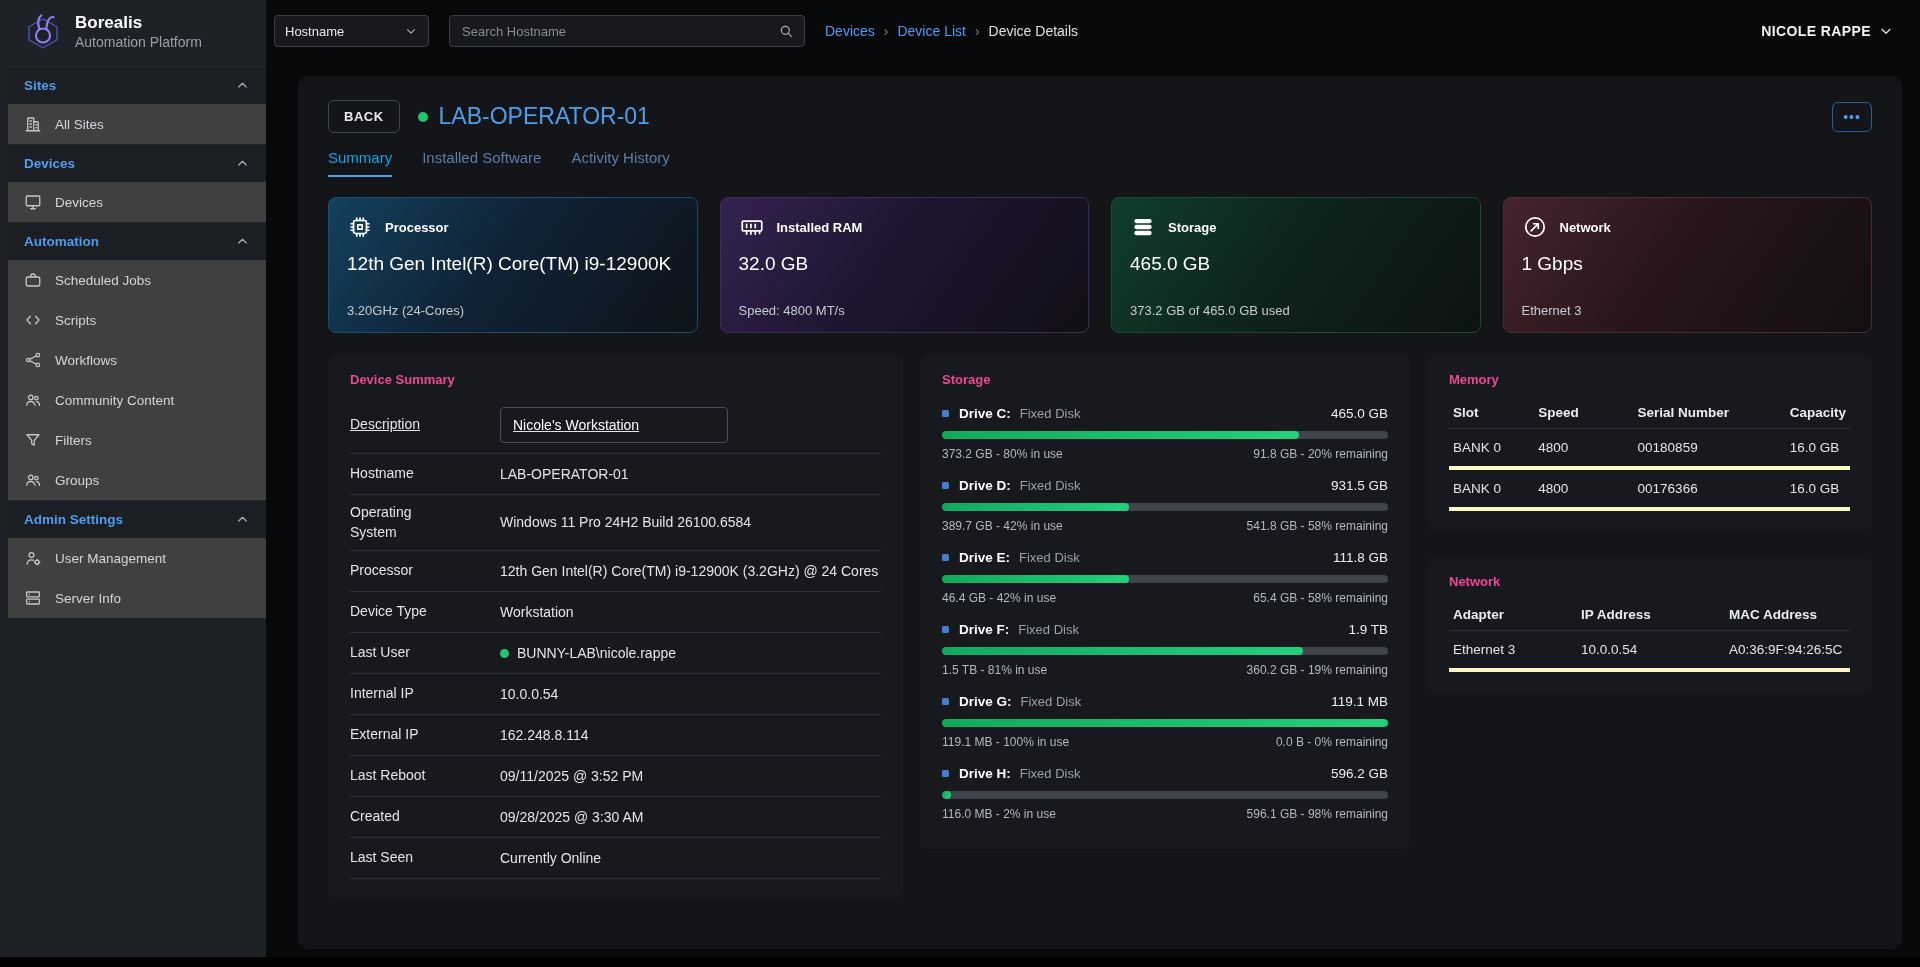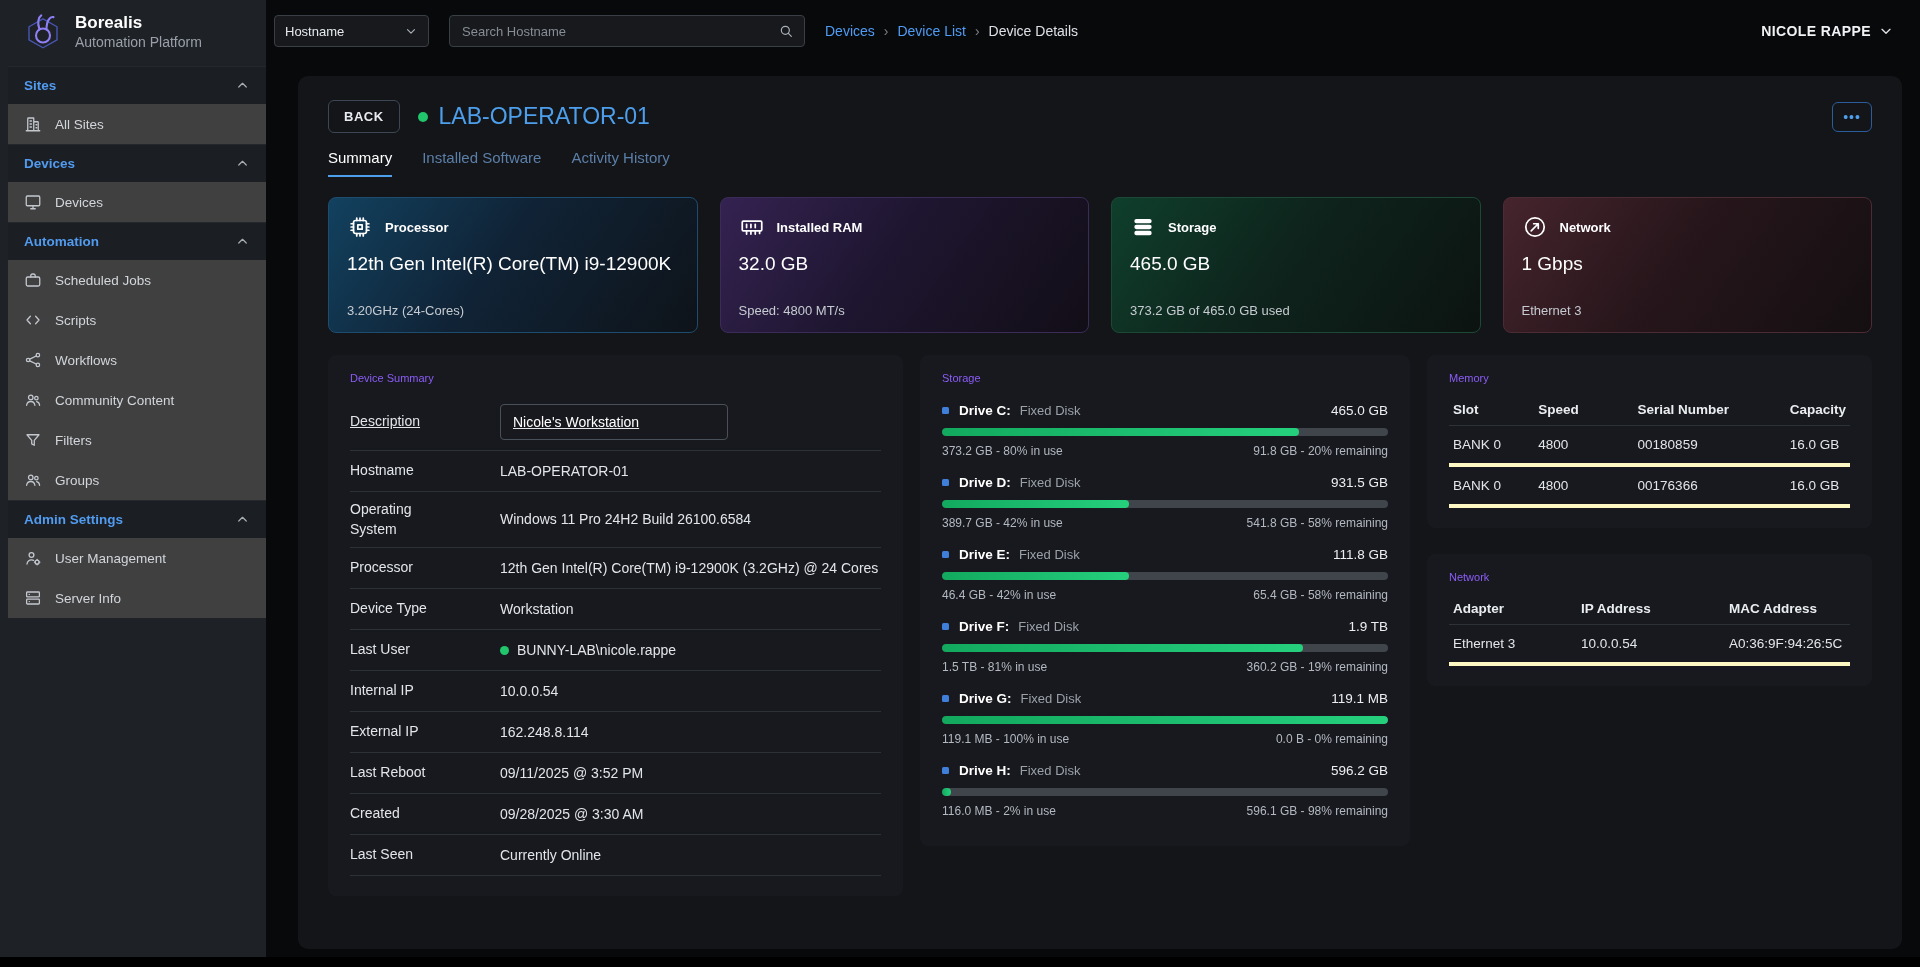--- a/index.html
+++ b/index.html
@@ -58,40 +58,40 @@
     color:#e8ebef; font-size:13px; font-weight:700; letter-spacing:0.5px; cursor:pointer; font-family:inherit; }
   .title-wrap { display:flex; align-items:center; gap:11px; }
   .online-dot { width:10px; height:10px; border-radius:50%; background:#21c56b; }
   .dev-title { color:#4d9fec; font-size:23px; font-weight:400; }
   .more-btn { margin-left:auto; width:40px; height:30px; border:1px solid #2c5d9b; border-radius:6px;
     background:transparent; color:#4d9fec; font-size:14px; letter-spacing:1px; line-height:1;
     cursor:pointer; font-family:inherit; }
 
   .tabs { display:flex; gap:30px; margin-top:16px; }
   .tab { font-size:15px; padding-bottom:9px; color:#5c7fa8; cursor:pointer; border-bottom:2px solid transparent; }
-  .tab.active { color:#ffffff; border-bottom-color:#4d9fec; }
+  .tab.active { color:#0ea5e9; border-bottom-color:#4d9fec; }
 
   
   .stats { display:grid; grid-template-columns:repeat(4,1fr); gap:22px; margin-top:20px; }
   .stat-card { border-radius:8px; border:1px solid; padding:16px 18px 14px; height:136px;
     box-sizing:border-box; display:flex; flex-direction:column; }
   .stat-head { display:flex; align-items:center; gap:12px; color:#ffffff; font-size:13px; font-weight:700; }
   .stat-head svg { width:26px; height:26px; stroke:#ffffff; fill:none; stroke-width:1.6; stroke-linecap:round; stroke-linejoin:round; }
   .stat-head svg.filled { fill:#ffffff; stroke:none; }
   .stat-value { margin-top:13px; font-size:19px; color:#ffffff; white-space:nowrap; }
   .stat-sub { margin-top:auto; font-size:13px; color:#c6cbd1; }
   .card-processor { background:linear-gradient(125deg,#12415f 0%,#102336 45%,#0e1319 100%); border-color:#1d4c6e; }
   .card-ram { background:linear-gradient(125deg,#342251 0%,#1e1630 45%,#120e17 100%); border-color:#3c2b58; }
   .card-storage { background:linear-gradient(125deg,#0f3f2c 0%,#0e241c 45%,#0c1310 100%); border-color:#1b4936; }
   .card-network { background:linear-gradient(125deg,#46242d 0%,#27161b 45%,#140f11 100%); border-color:#4d2b35; }
 
   
   .cols { display:grid; grid-template-columns:575px 490px 1fr; gap:17px; margin-top:22px; align-items:start; flex:1; min-height:0; }
   .card { background:#17191e; border-radius:8px; padding:15px 22px 20px; box-sizing:border-box; }
-  .card-title { color:#8b5cf6; font-size:11px; font-weight:400; margin:2px 0 10px; }
+  .card-title { color:#ec4899; font-size:13px; font-weight:700; margin:2px 0 10px; }
 
   
   .ds-row { display:flex; align-items:center; padding:8px 0; border-bottom:1px solid #2d3138;
     font-size:14px; color:#e2e5e9; min-height:24px; }
   .ds-label { width:150px; padding-right:48px; box-sizing:border-box; flex-shrink:0; line-height:1.4; }
   .ds-value { line-height:1.5; display:flex; align-items:center; gap:8px; flex-wrap:wrap; }
   .desc-input { width:228px; height:36px; box-sizing:border-box; background:transparent;
     border:1px solid #4a5059; border-radius:4px; color:#ffffff; font-size:14px; padding:0 12px; font-family:inherit; outline:none; }
   .user-dot { width:9px; height:9px; border-radius:50%; background:#21c56b; flex-shrink:0; }
 

